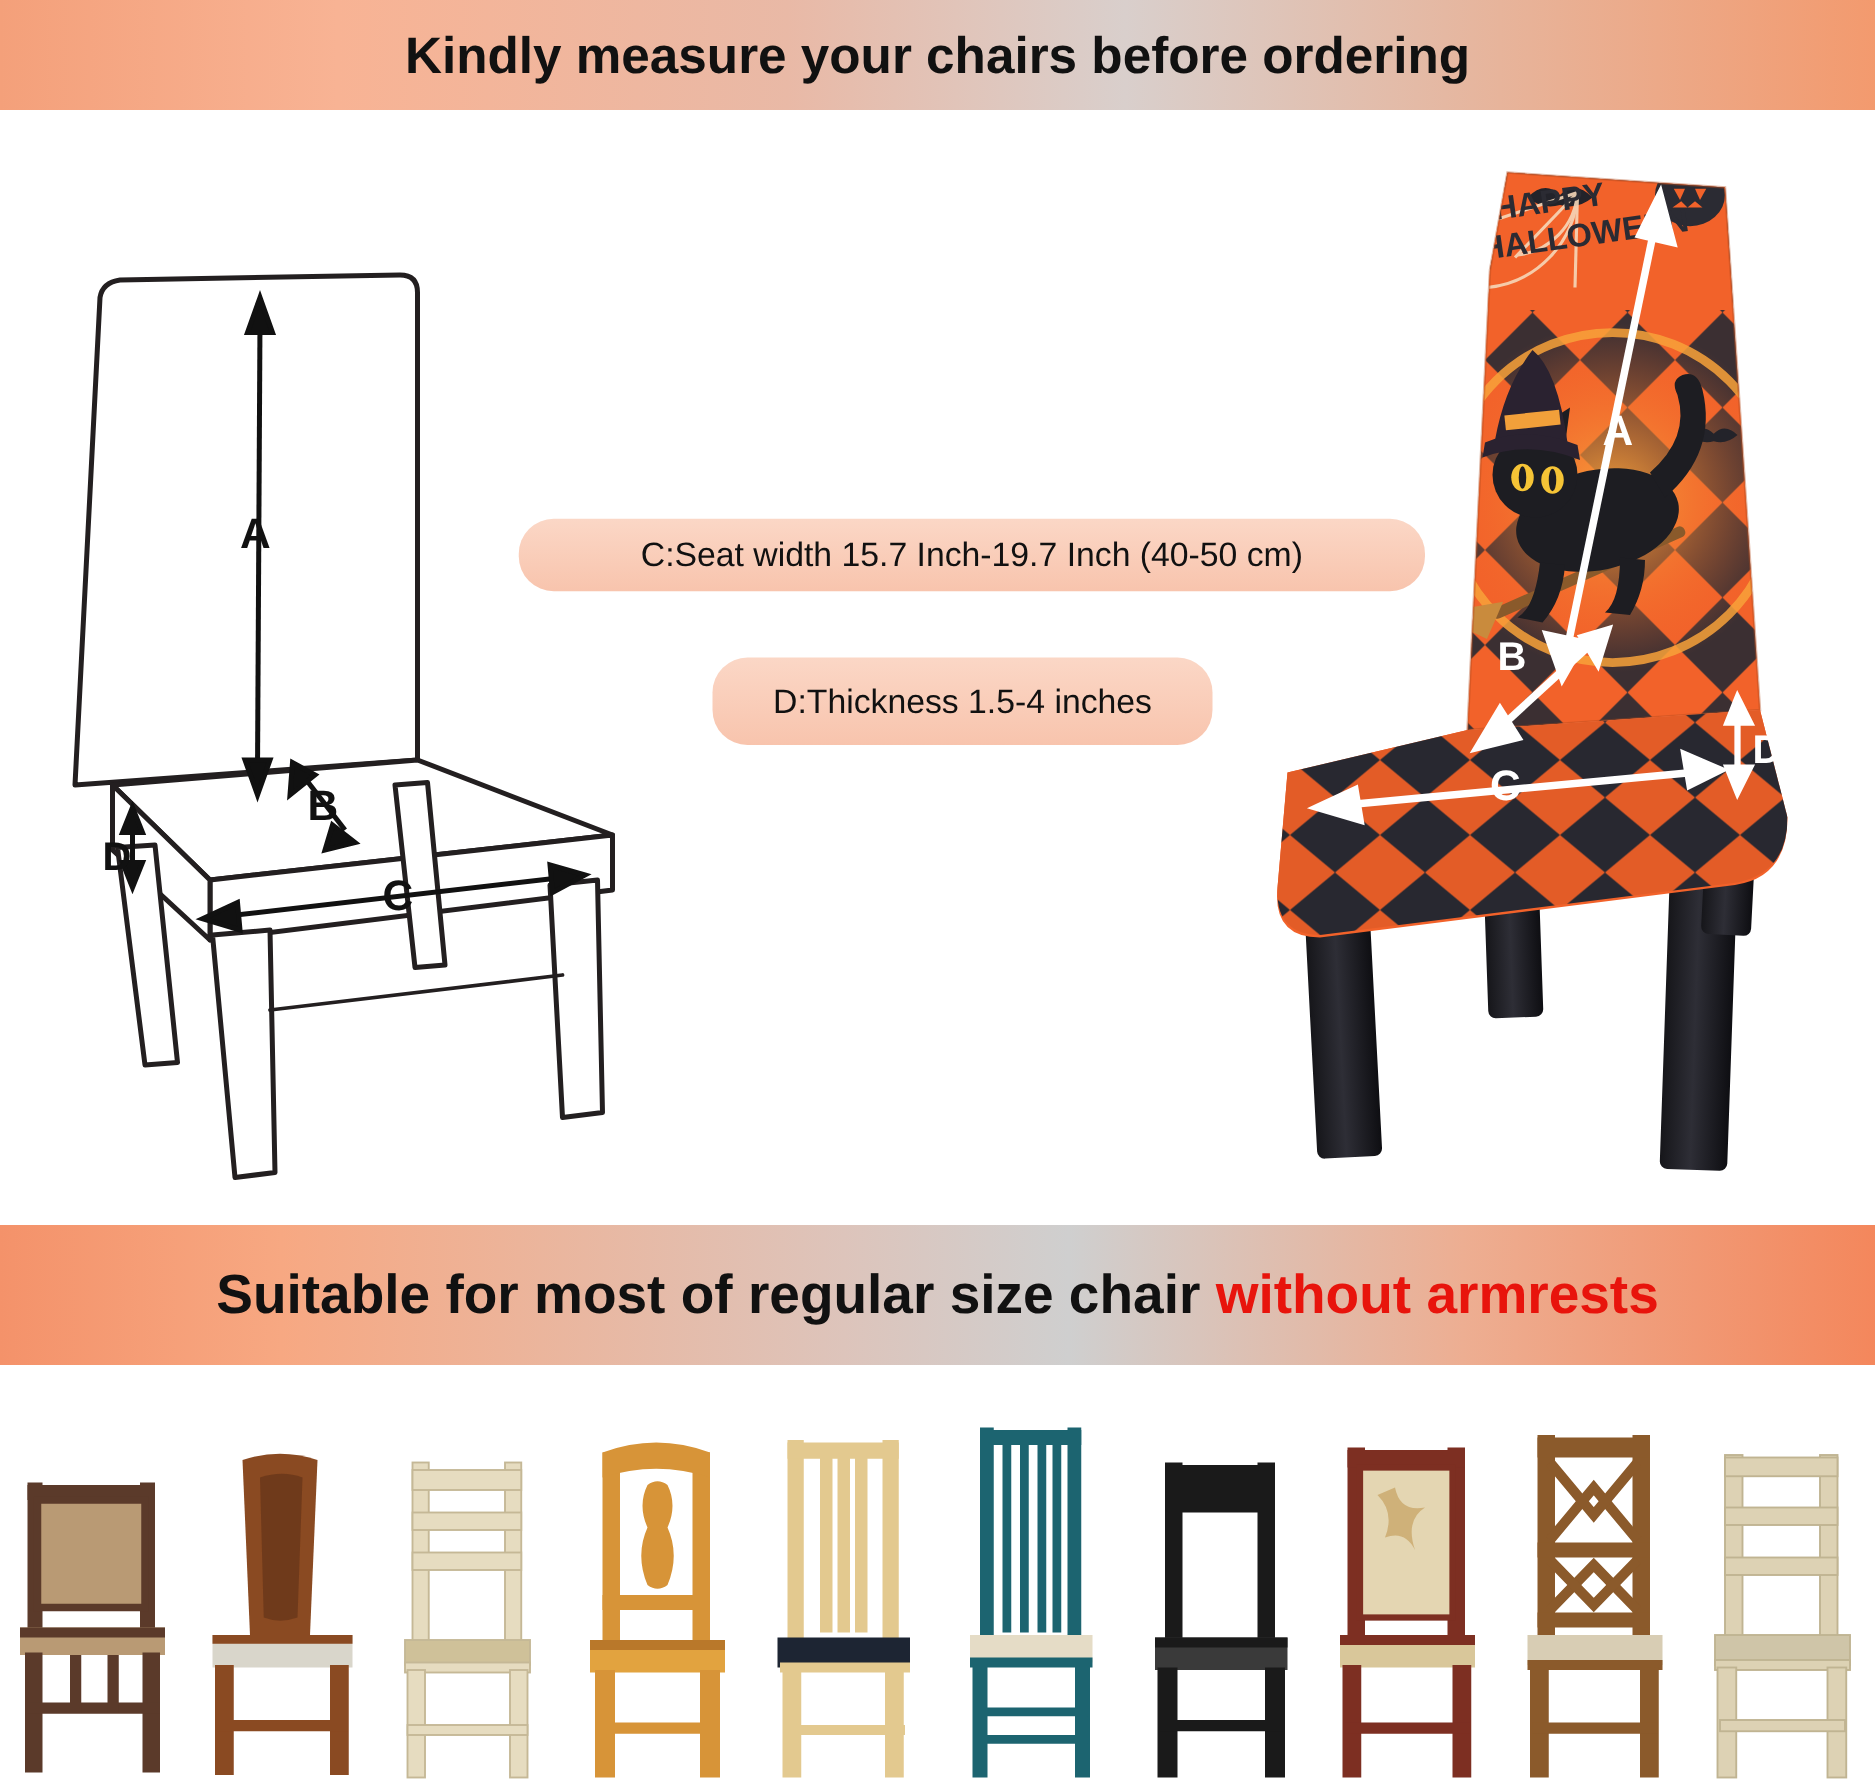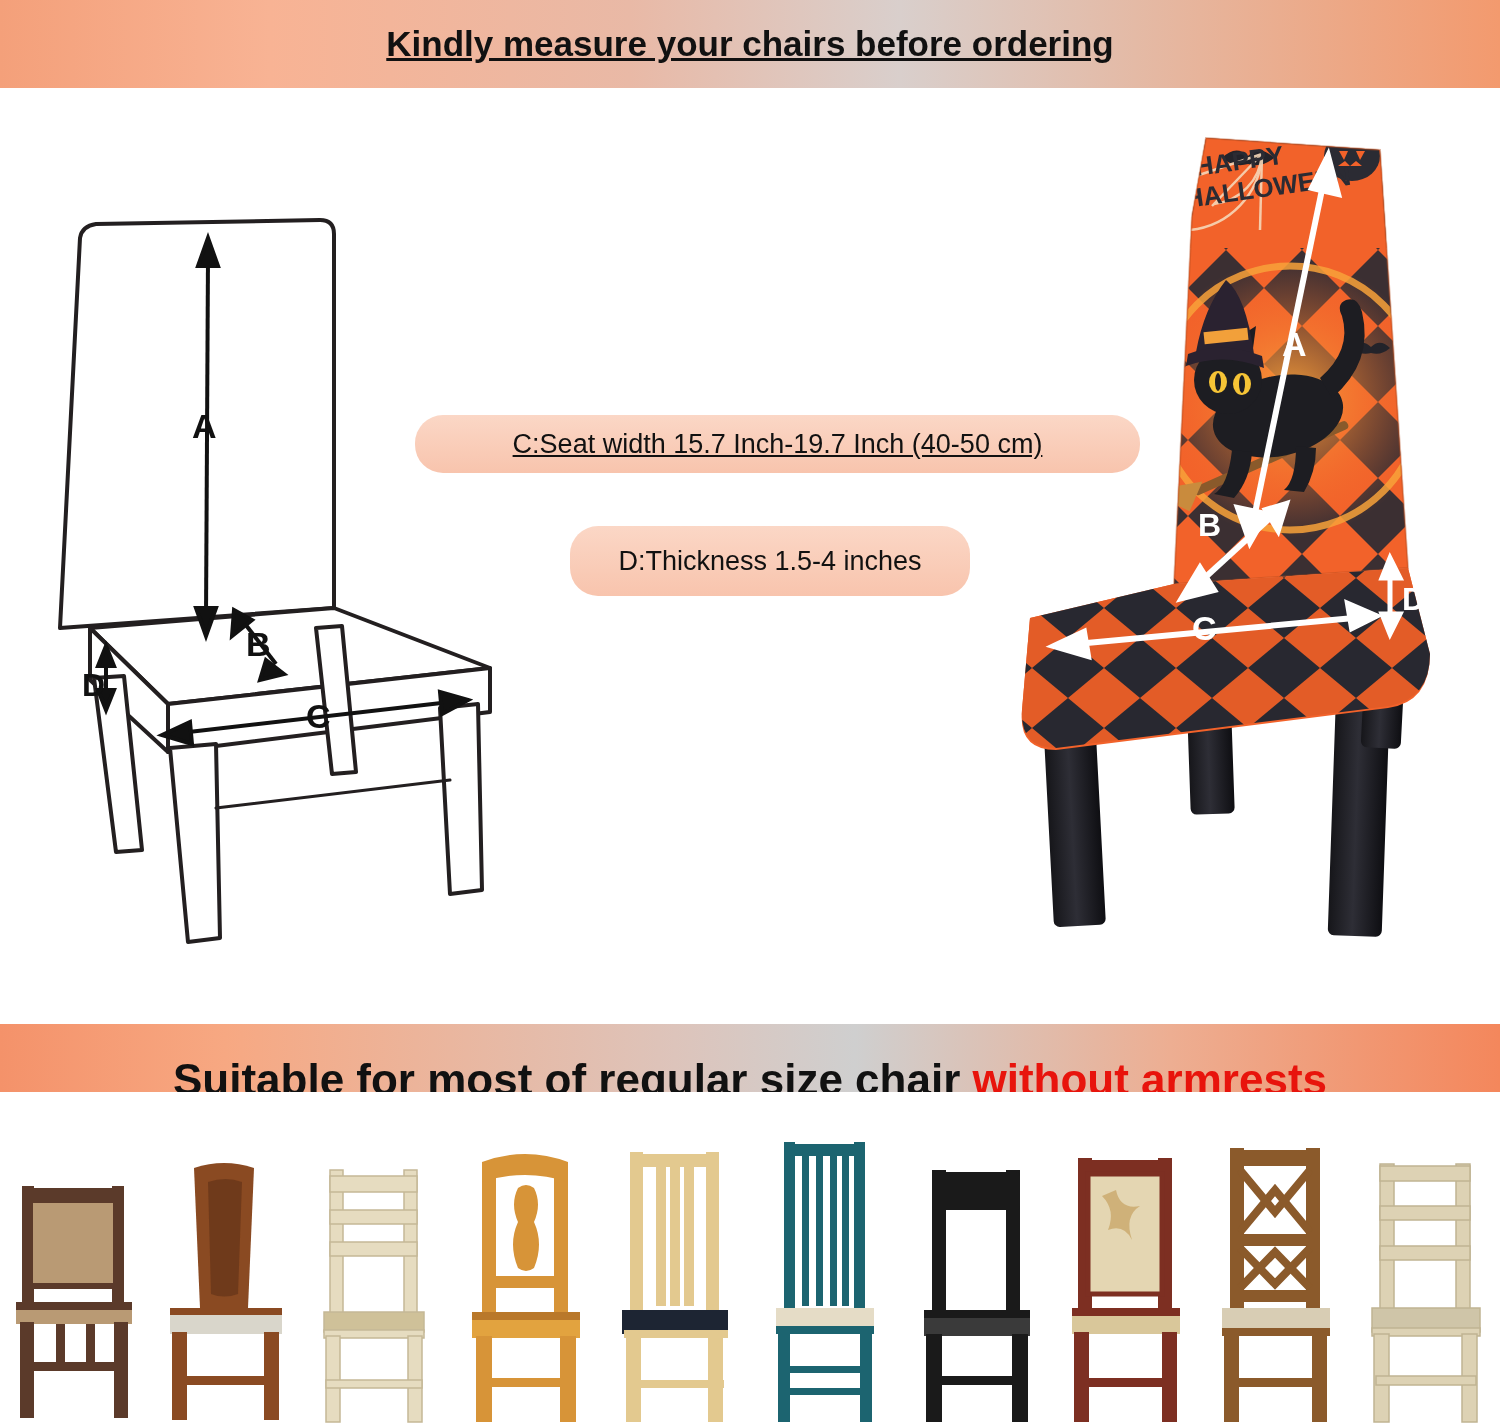--- a/index.html
+++ b/index.html
@@ -20,26 +20,25 @@
     position: absolute;
     left: 0; top: 0;
     width: 1500px;
     height: 88px;
     background: linear-gradient(90deg, #f4a07a 0%, #f8b394 18%, #e9b9a6 42%, #d9cfcc 60%, #e7b49b 80%, #f39a6e 100%);
     display: flex;
     align-items: center;
     justify-content: center;
   }
   .header-title {
-    font-size: 35px;
+    font-size: 41px;
     font-weight: bold;
     color: #111;
     letter-spacing: 0px;
     white-space: nowrap;
-    text-decoration: underline;
   }
 
   
   .diagram-area {
     position: absolute;
     left: 0; top: 88px;
     width: 1500px;
     height: 892px;
     background: #ffffff;
   }
@@ -54,38 +53,37 @@
     justify-content: center;
     color: #111;
     font-size: 27px;
     font-weight: 500;
     white-space: nowrap;
     padding: 0 26px;
     box-sizing: border-box;
   }
   #pill-a { left: 415px; top: 104px; width: 725px; height: 58px; }
   #pill-b { left: 415px; top: 215px; width: 725px; height: 58px; }
-  #pill-c { left: 415px; top: 327px; width: 725px; height: 58px; text-decoration: underline; }
+  #pill-c { left: 415px; top: 327px; width: 725px; height: 58px; }
   #pill-d { left: 570px; top: 438px; width: 400px; height: 70px; }
 
   
   .line-chair { position: absolute; left: 20px; top: 20px; }
   .photo-chair { position: absolute; left: 960px; top: 10px; }
 
   
   .sub-banner {
     position: absolute;
     left: 0; top: 980px;
     width: 1500px;
     height: 112px;
     background: linear-gradient(90deg, #f4926a 0%, #f7a882 15%, #ddc4bb 45%, #cfcfcf 57%, #edae92 78%, #f4875c 100%);
     display: flex;
     align-items: center;
     justify-content: center;
-    margin-top: 44px;
   }
   .sub-banner-text {
     font-size: 44px;
     font-weight: bold;
     color: #111;
     white-space: nowrap;
   }
   .sub-banner-text .hl {
     color: #e8140c;
   }

